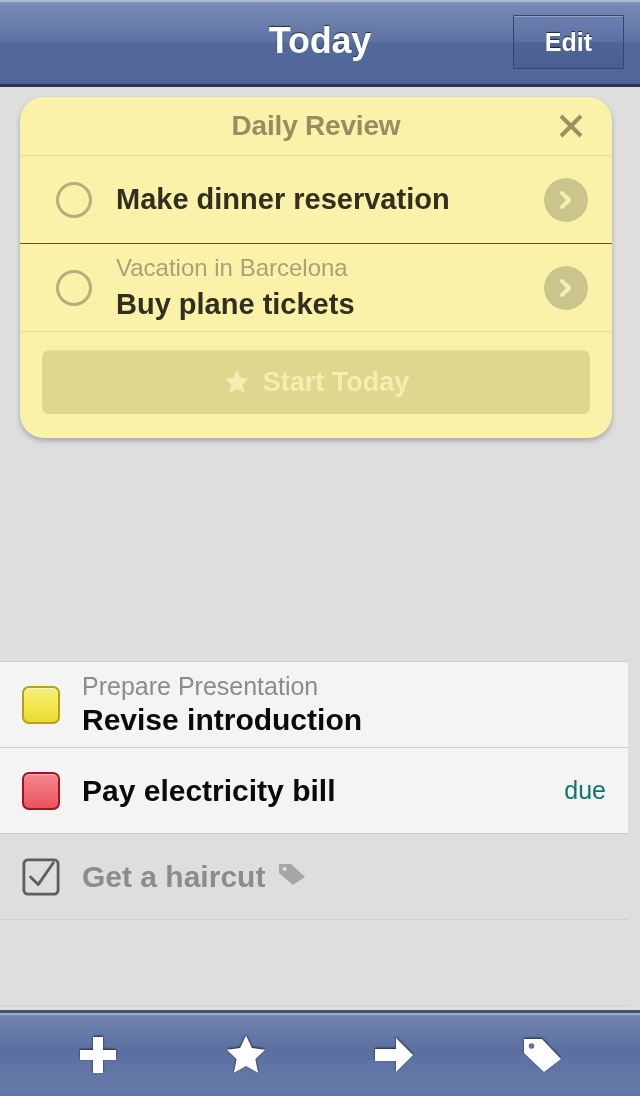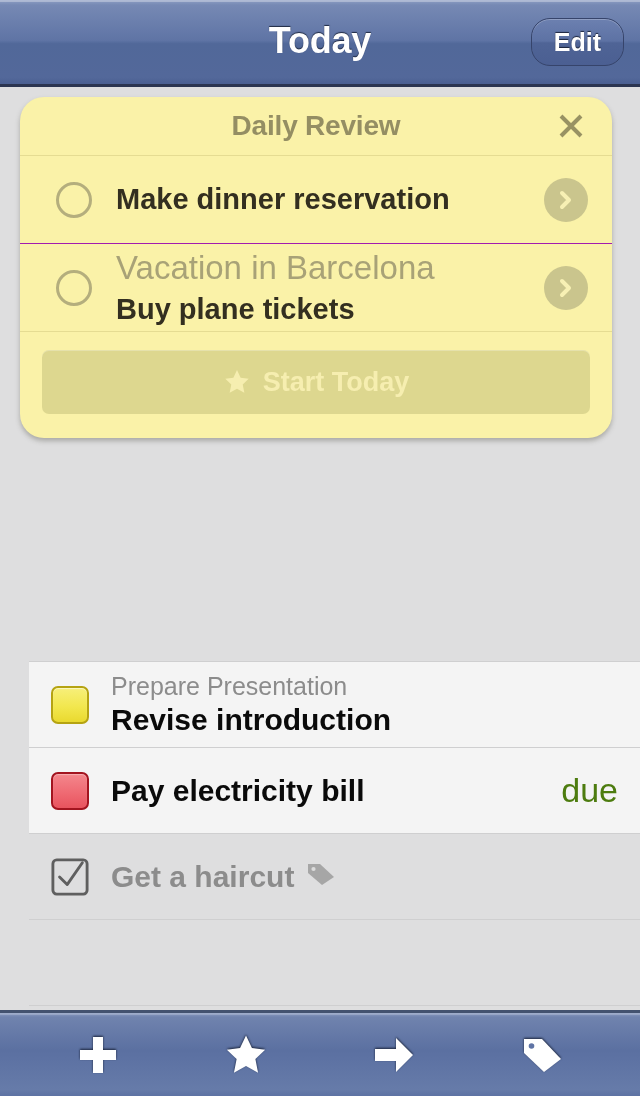--- a/index.html
+++ b/index.html
@@ -47,27 +47,27 @@
     text-shadow:0 -1px 1px rgba(20,28,48,0.9);
     background:linear-gradient(to bottom, #6c80b0 0%, #5d72a4 48%, #4f6496 52%, #4b5f92 100%);
     border:1px solid #36446b;
     border-radius:8px;
     -webkit-clip-path: polygon(0% 50%, 14px 0%, 100% 0%, 100% 100%, 14px 100%);
     clip-path: polygon(0% 50%, 14px 0%, 100% 0%, 100% 100%, 14px 100%);
     box-shadow:inset 0 1px 0 rgba(255,255,255,0.25);
   }
   .btn-edit {
     position:relative; z-index:2; margin-left:auto;
-    height:48px; padding:0 22px;
+    height:54px; padding:0 31px;
     display:flex; align-items:center; justify-content:center;
     font-size:25px; font-weight:bold; color:#fff;
     text-shadow:0 -1px 1px rgba(20,28,48,0.9);
     background:linear-gradient(to bottom, #6c80b0 0%, #5d72a4 48%, #4f6496 52%, #4b5f92 100%);
     border:1px solid #36446b;
-    border-radius:19px;
+    border-radius:1px;
     box-shadow:inset 0 1px 0 rgba(255,255,255,0.25);
   }
 
   
   .content { flex:1 1 auto; position:relative; background:#dededf; overflow:hidden; }
 
   
   .review-card {
     position:absolute; left:20px; top:10px; width:592px;
     background:#faf2a8;
@@ -98,21 +98,21 @@
   }
   .review-row:first-child { border-top:1px solid #e5dc92; }
   .rcircle {
     flex:0 0 auto; width:36px; height:36px;
     border-radius:50%;
     border:3px solid #b4ae7d;
     margin-right:24px;
   }
   .rtexts { flex:1 1 auto; min-width:0; display:flex; flex-direction:column; justify-content:center; }
   .rsub {
-    font-size:33px; color:#a8a277; line-height:1.15;
+    font-size:24px; color:#a8a277; line-height:1.15;
     white-space:nowrap; overflow:hidden; text-overflow:ellipsis;
     margin-bottom:6px;
   }
   .rtitle {
     font-size:29px; font-weight:bold; color:#332f20; line-height:1.12;
     white-space:nowrap; overflow:hidden; text-overflow:ellipsis;
   }
   .rchevron {
     flex:0 0 auto; width:44px; height:44px; border-radius:50%;
     background:#cac58d;
@@ -129,21 +129,21 @@
     height:64px; border-radius:7px;
     background:#ddd78f;
     display:flex; align-items:center; justify-content:center;
     gap:12px;
     font-size:27px; font-weight:bold; color:#f6eeb0;
     box-shadow:inset 0 1px 0 rgba(255,255,255,0.25);
   }
   .act-btn svg { display:block; flex:0 0 auto; }
 
   
-  .task-list { position:absolute; left:0; right:0; top:574px;margin-left:29px; }
+  .task-list { position:absolute; left:0; right:12px; top:574px; }
   .task-row {
     position:relative;
     height:86px;
     display:flex; align-items:center;
     padding:0 22px 0 22px;
     border-top:1px solid #cfcfd0;
     background:#dededf;
   }
   .task-row.light { background:#f4f4f4; }
   .cbox {
@@ -170,21 +170,21 @@
     white-space:nowrap; overflow:hidden; text-overflow:ellipsis;
   }
   .ttitle {
     font-size:30px; font-weight:bold; color:#0a0a0a; line-height:1.12;
     white-space:nowrap; overflow:hidden; text-overflow:ellipsis;
     display:flex; align-items:center; gap:12px;
   }
   .ttitle.done { color:#8c8c8c; }
   .tdue {
     flex:0 0 auto; margin-left:14px;
-    font-size:34px; color:#4d7c0f;
+    font-size:25px; color:#0f766e;
   }
   .empty-row { height:86px; border-top:1px solid #cfcfd0; background:#dededf; }
 
   
   .toolbar {
     position:relative;
     flex:0 0 86px; height:86px;
     background:linear-gradient(to bottom,
       #8b9cc1 0%, #7083ae 5%, #5b70a1 45%, #5d72a3 55%, #667ba9 92%, #5d72a3 100%);
     border-top:3px solid #43526f;

